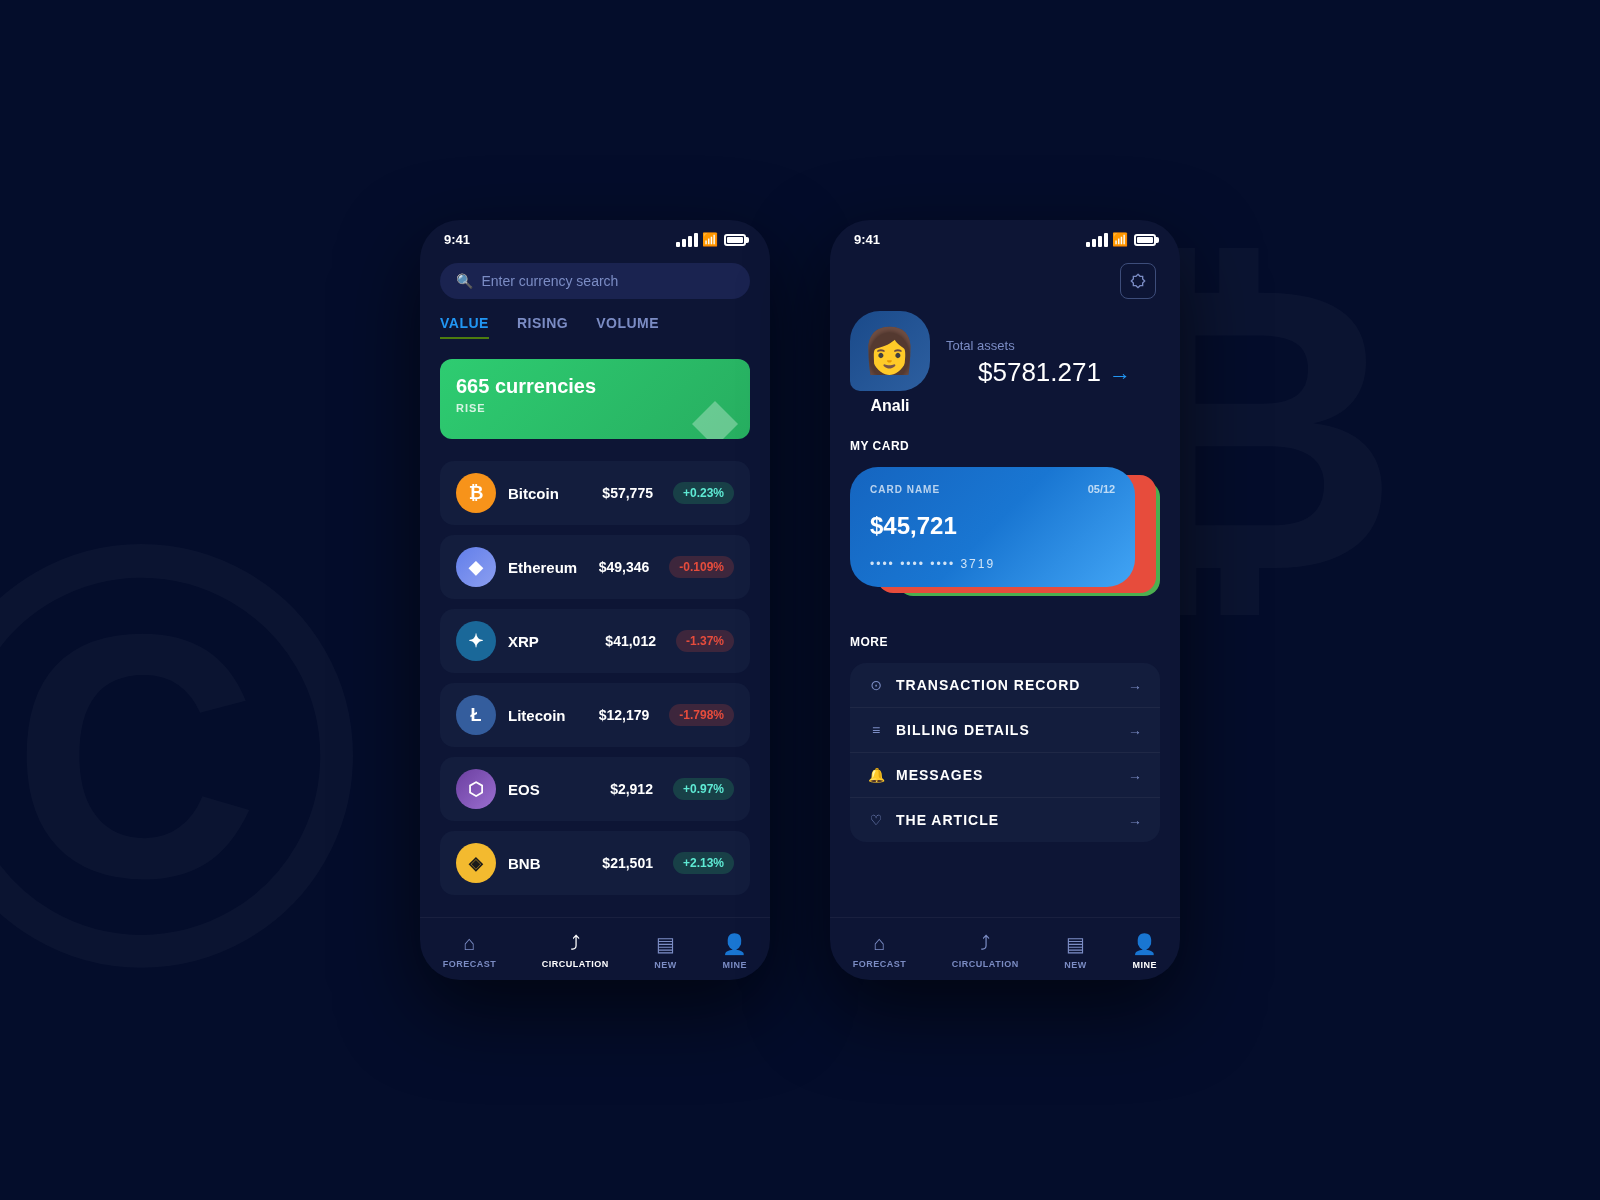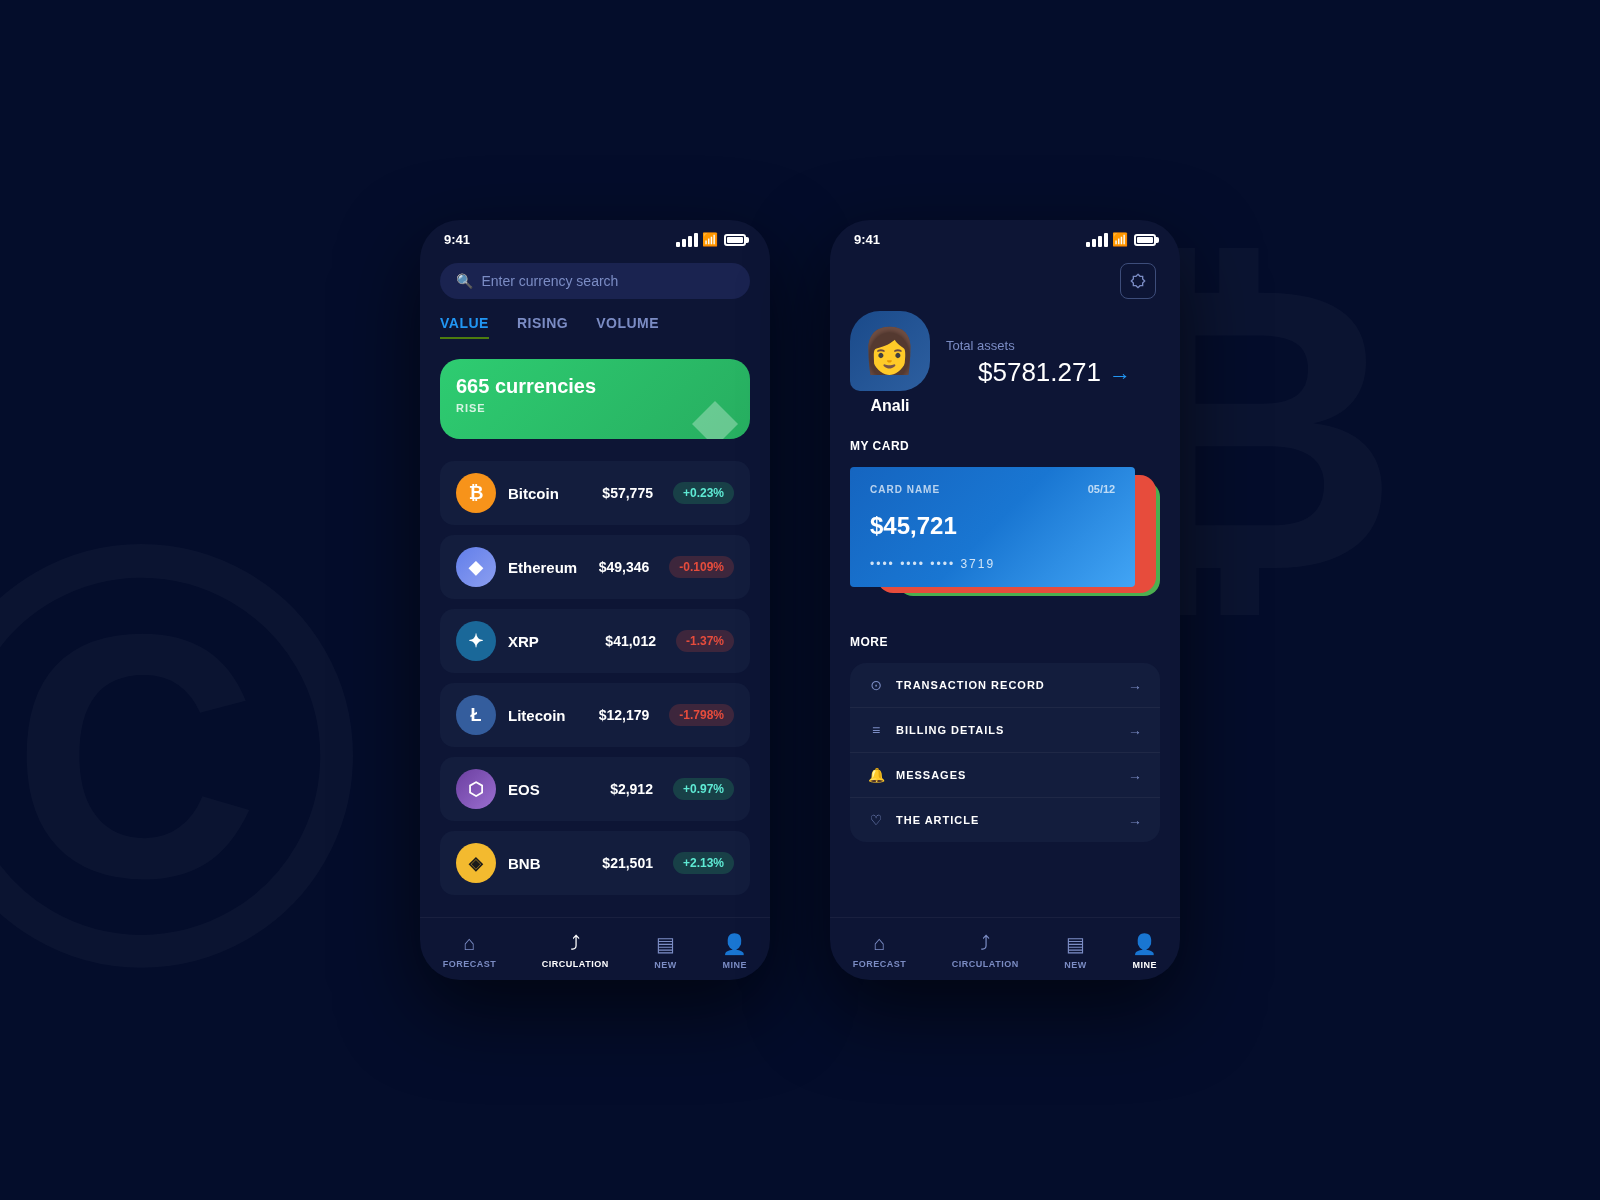--- a/index.html
+++ b/index.html
@@ -130,21 +130,21 @@
     }
 
     
     .stats-row {
       display: flex;
       gap: 12px;
       margin-bottom: 22px;
     }
     .stat-card {
       flex: 1;
-      border-radius: 20px;
+      border-radius: 12px;
       padding: 16px;
       position: relative;
       overflow: hidden;
       min-height: 80px;
     }
     .stat-card-rise { background: linear-gradient(135deg, #2ecc71, #27ae60); }
     .stat-card-fall { background: linear-gradient(135deg, #e74c3c, #c0392b); }
     .stat-card-number {
       font-size: 20px;
       font-weight: 700;
@@ -301,21 +301,21 @@
       top: 8px; right: 4px;
       width: 90%; height: 118px;
       background: #e74c3c;
       border-radius: 16px;
     }
     .main-card {
       position: absolute;
       top: 0; left: 0;
       width: 92%; height: 120px;
       background: linear-gradient(135deg, #1565C0, #1976D2, #42A5F5);
-      border-radius: 4px;
+      border-radius: 28px;
       padding: 16px 20px;
       display: flex;
       flex-direction: column;
       justify-content: space-between;
       z-index: 2;
     }
     .card-top-row {
       display: flex;
       justify-content: space-between;
       align-items: center;
@@ -333,21 +333,21 @@
     }
     .more-item {
       display: flex;
       align-items: center;
       padding: 14px 18px;
       border-bottom: 1px solid rgba(255,255,255,0.05);
       cursor: pointer;
     }
     .more-item:last-child { border-bottom: none; }
     .more-icon { color: #7b8cc4; font-size: 14px; margin-right: 12px; width: 16px; text-align: center; }
-    .more-label { color: white; font-size: 11px; font-weight: 700; letter-spacing: 1px; flex: 1; }
+    .more-label { color: white; font-size: 14px; font-weight: 700; letter-spacing: 1px; flex: 1; }
     .more-arrow { color: #7b8cc4; font-size: 14px; }
 
     
     .btc-logo { background: #f7931a; color: white; }
     .eth-logo { background: linear-gradient(135deg, #627eea, #8c9ff0); color: white; }
     .xrp-logo { background: #1a6899; color: white; }
     .ltc-logo { background: #345d9d; color: white; }
     .eos-logo { background: linear-gradient(135deg, #6b3fa0, #9b6fd0); color: white; }
     .bnb-logo { background: #f3ba2f; color: #1a1a1a; }
   </style>

